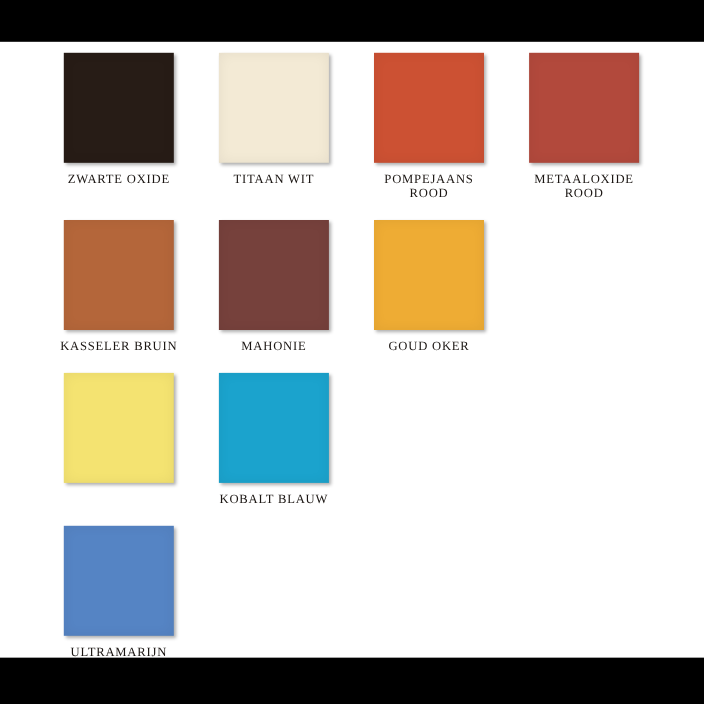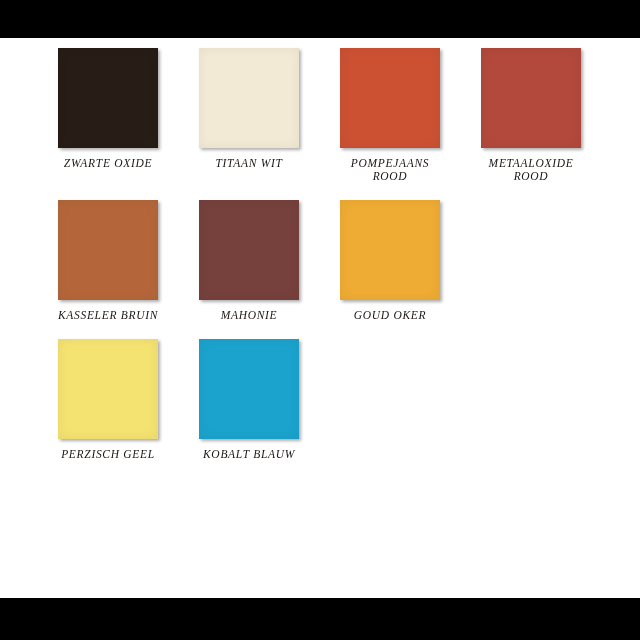--- a/index.html
+++ b/index.html
@@ -11,21 +11,20 @@
     width: 640px;
     height: 640px;
     overflow: hidden;
     font-family: "Liberation Serif", "DejaVu Serif", serif;
   }
   #page {
     position: relative;
     width: 564px;
     height: 640px;
     background: #000000;
-    font-style: italic;
   }
   
   #sheet {
     position: absolute;
     left: 0;
     top: 38px;
     width: 640px;
     height: 560px;
     background: #ffffff;
   }
@@ -147,30 +146,36 @@
           <div class="swatch-chip" style="background-color:#eeac34"></div>
           <div class="swatch-label">
             <span>GOUD OKER</span>
           </div>
         </div>
       </div>
 
       <div class="swatch-row">
         <div class="swatch-cell">
           <div class="swatch-chip" style="background-color:#f4e371"></div>
-          <div class="swatch-label">
-            <span>PERZISCH GEEL</span>
-          </div>
         </div>
         <div class="swatch-cell">
           <div class="swatch-chip" style="background-color:#1ba3cd"></div>
           <div class="swatch-label">
             <span>KOBALT BLAUW</span>
           </div>
         </div>
       </div>
 
+      <div class="swatch-row">
+        <div class="swatch-cell">
+          <div class="swatch-chip" style="background-color:#5584c4"></div>
+          <div class="swatch-label">
+            <span>ULTRAMARIJN</span><br>
+            <span>BLAUW</span>
+          </div>
+        </div>
+      </div>
 
     </div>
   </div>
 
   <div id="bar-bottom"></div>
 </div>
 
 </body></html>

